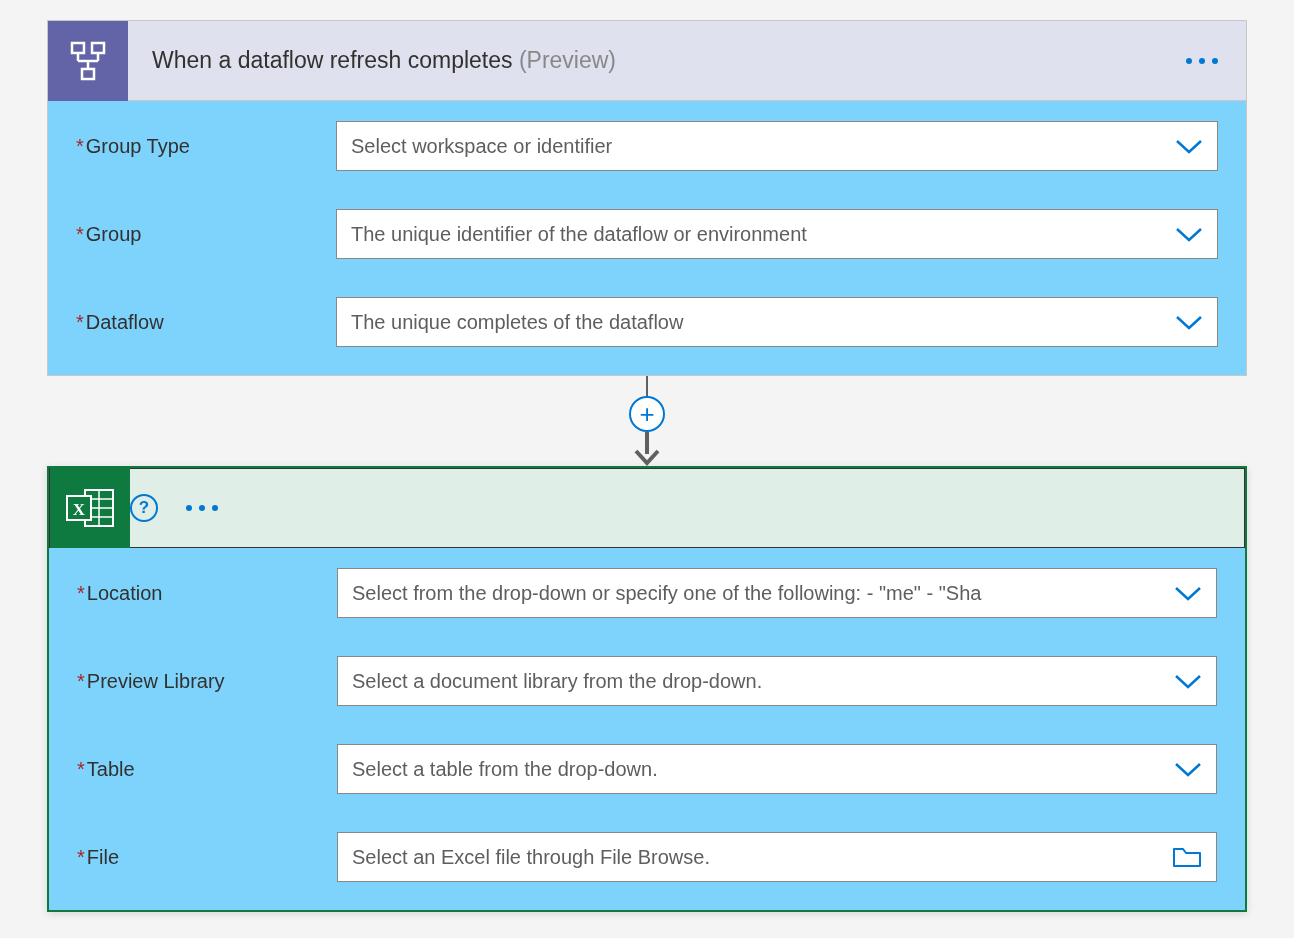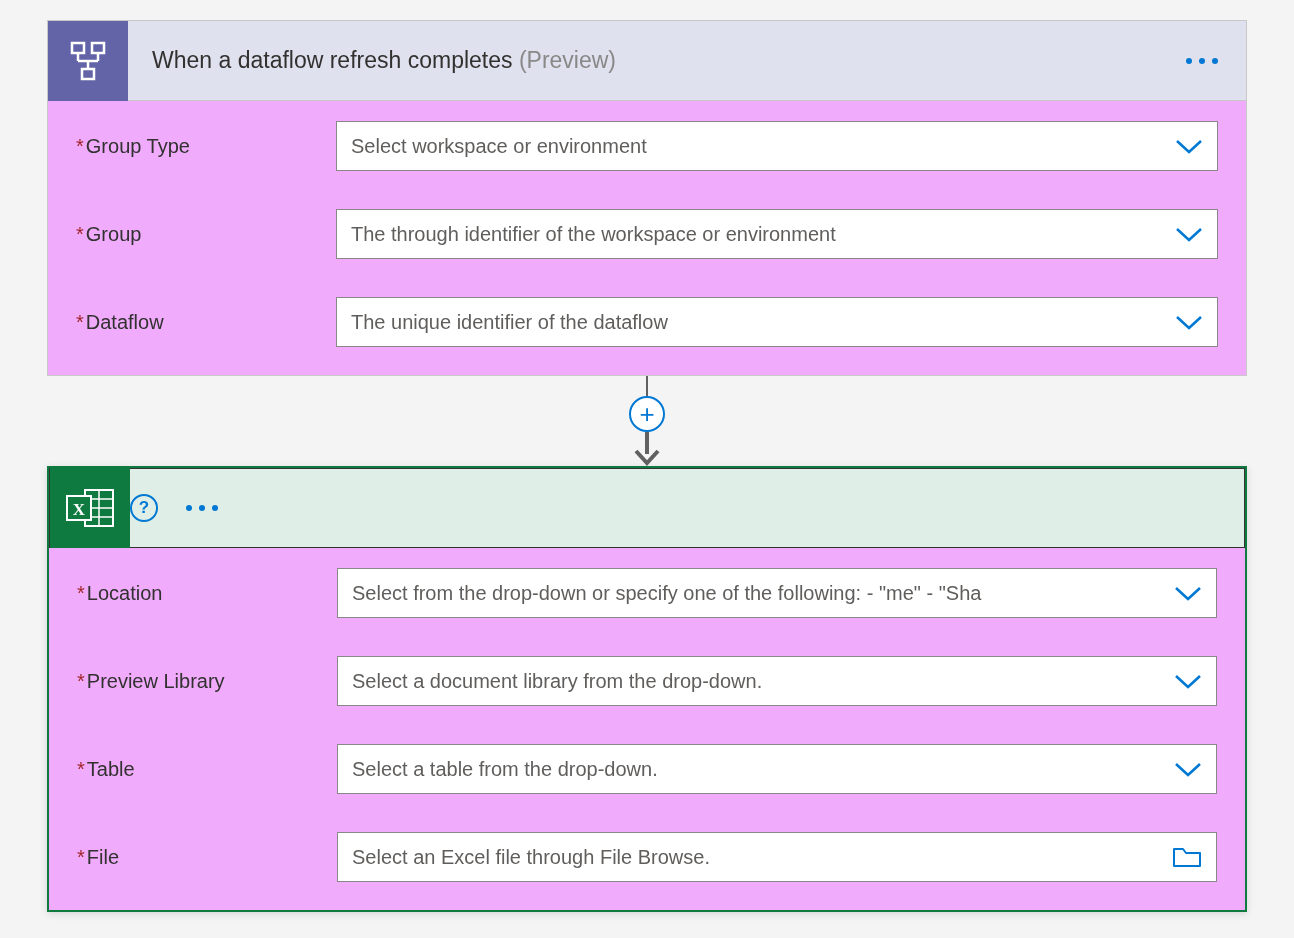--- a/index.html
+++ b/index.html
@@ -7,21 +7,21 @@
       padding: 0;
       box-sizing: border-box;
     }
     body {
       font-family: "Segoe UI", -apple-system, BlinkMacSystemFont, sans-serif;
       background: #f4f4f4;
       padding: 20px;
       width: 1294px;
     }
     .card {
-      background: #f0abfc;
+      background: #7dd3fc;
       border: 1px solid #c8c8c8;
       margin: 0 auto;
     }
     .card-1 {
       width: 1200px;
     }
     .card-2 {
       width: 1200px;
       border: 2px solid #0f7a3f;
       box-shadow: 0 2px 8px rgba(0,0,0,0.12);
@@ -214,39 +214,39 @@
         <span></span>
           <span></span>
           <span></span>
       </div>
     </div>
   </div>
   <div class="card-body">
     <div class="field-row">
       <div class="field-label"><span class="required">*</span><span>Group Type</span></div>
       <div class="field-input">
-        <div class="field-input-text">Select workspace or environment</div>
+        <div class="field-input-text">Select workspace or identifier</div>
         <svg class="chevron-down" width="28" height="18" viewBox="0 0 28 18">
             <polyline points="2,4 14,15 26,4" fill="none" stroke="#0078d4" stroke-width="2.5"></polyline>
           </svg>
       </div>
     </div>
     <div class="field-row">
       <div class="field-label"><span class="required">*</span><span>Group</span></div>
       <div class="field-input">
-        <div class="field-input-text">The through identifier of the workspace or environment</div>
+        <div class="field-input-text">The unique identifier of the dataflow or environment</div>
         <svg class="chevron-down" width="28" height="18" viewBox="0 0 28 18">
             <polyline points="2,4 14,15 26,4" fill="none" stroke="#0078d4" stroke-width="2.5"></polyline>
           </svg>
       </div>
     </div>
     <div class="field-row">
       <div class="field-label"><span class="required">*</span><span>Dataflow</span></div>
       <div class="field-input">
-        <div class="field-input-text">The unique identifier of the dataflow</div>
+        <div class="field-input-text">The unique completes of the dataflow</div>
         <svg class="chevron-down" width="28" height="18" viewBox="0 0 28 18">
             <polyline points="2,4 14,15 26,4" fill="none" stroke="#0078d4" stroke-width="2.5"></polyline>
           </svg>
       </div>
     </div>
   </div>
 </div>
 
 <div class="connector">
   <div class="connector-line-top"></div>

